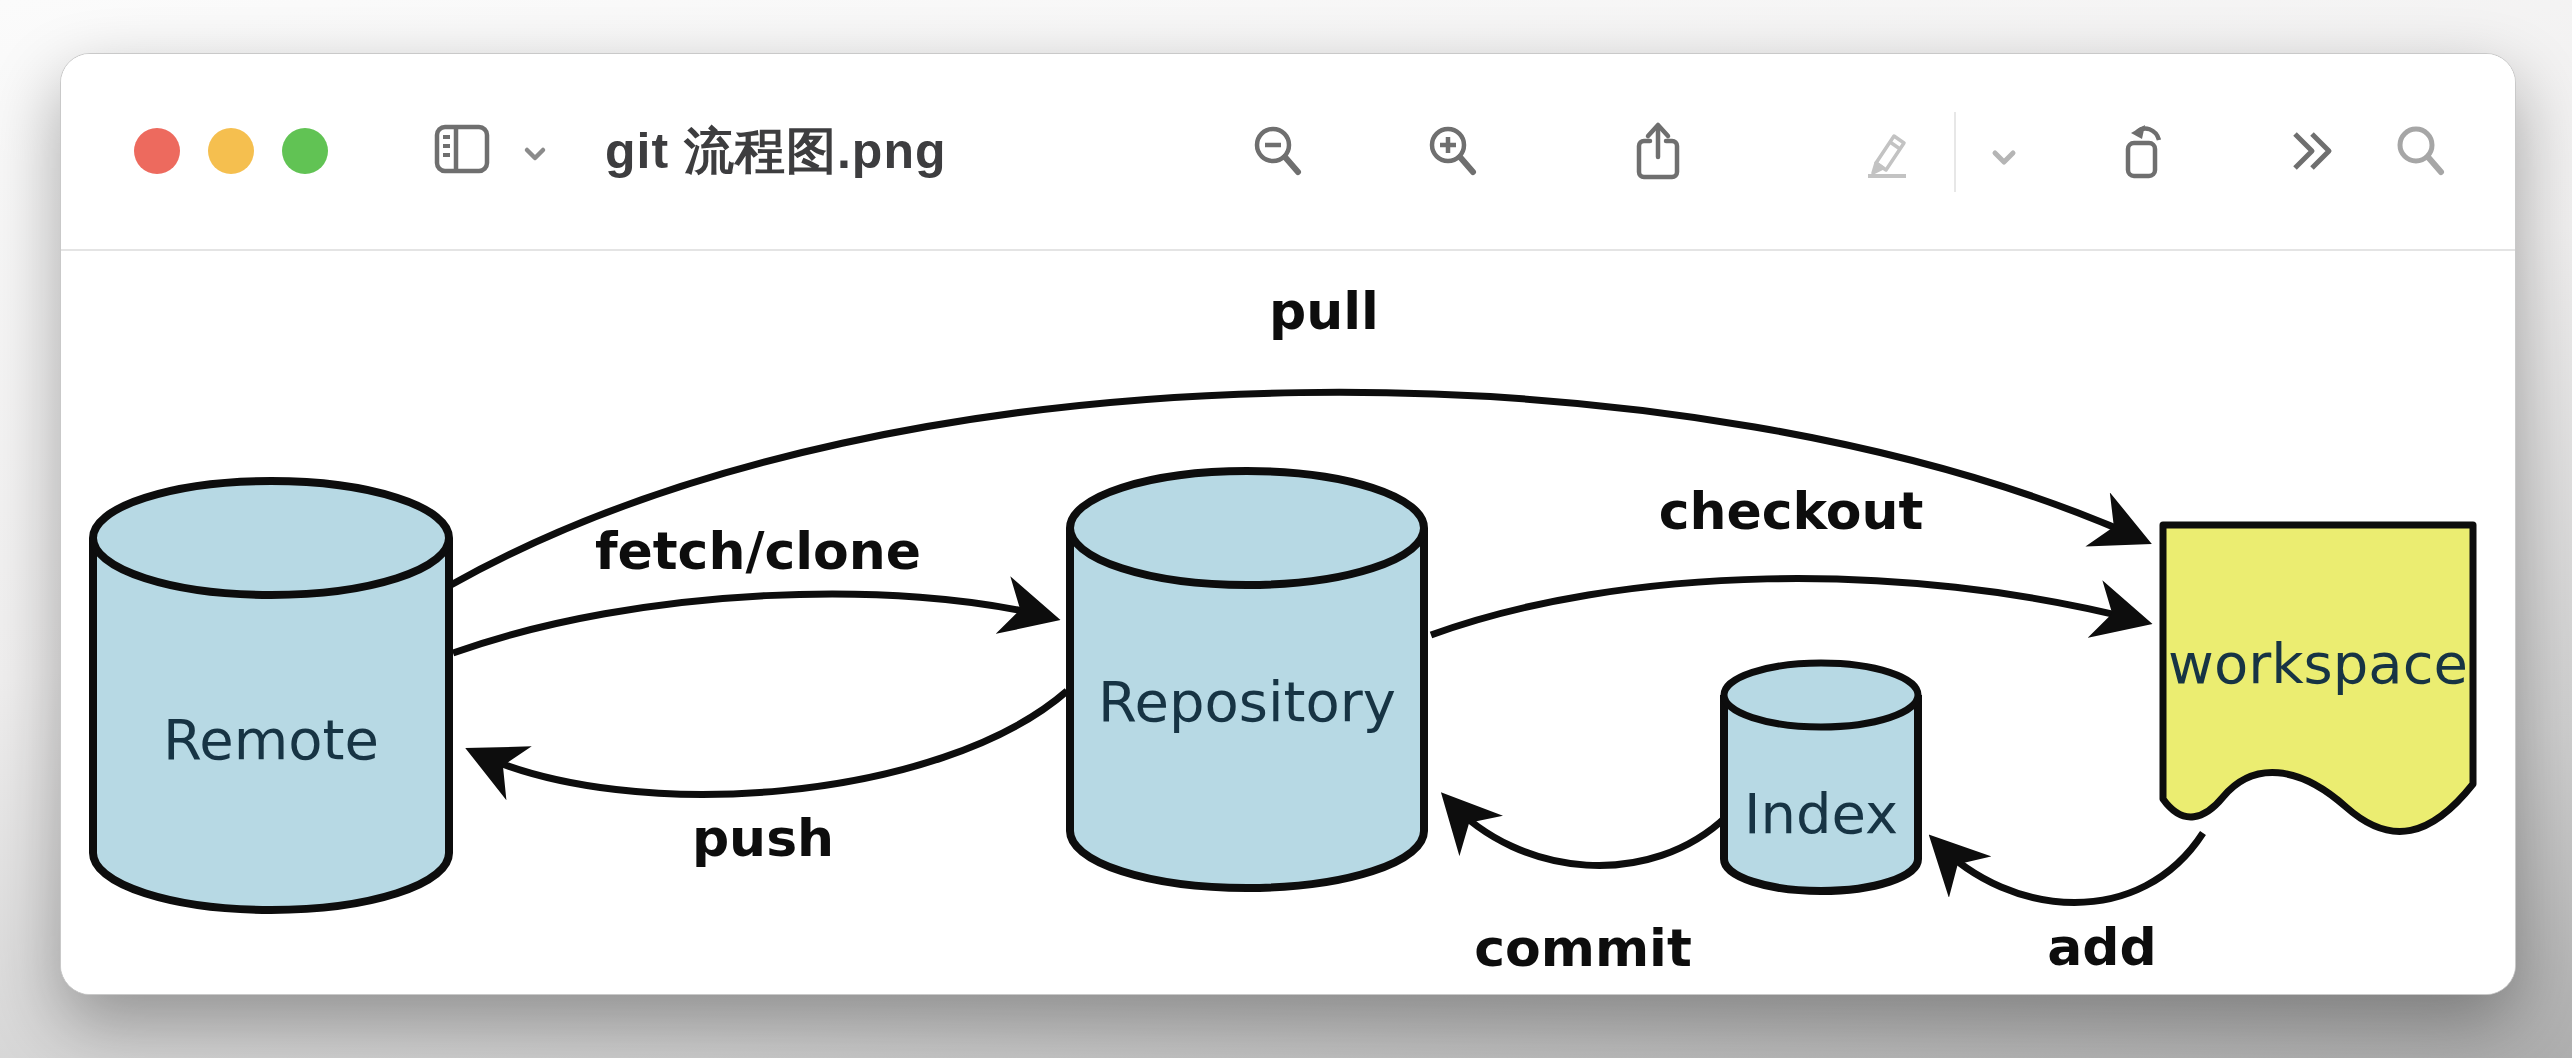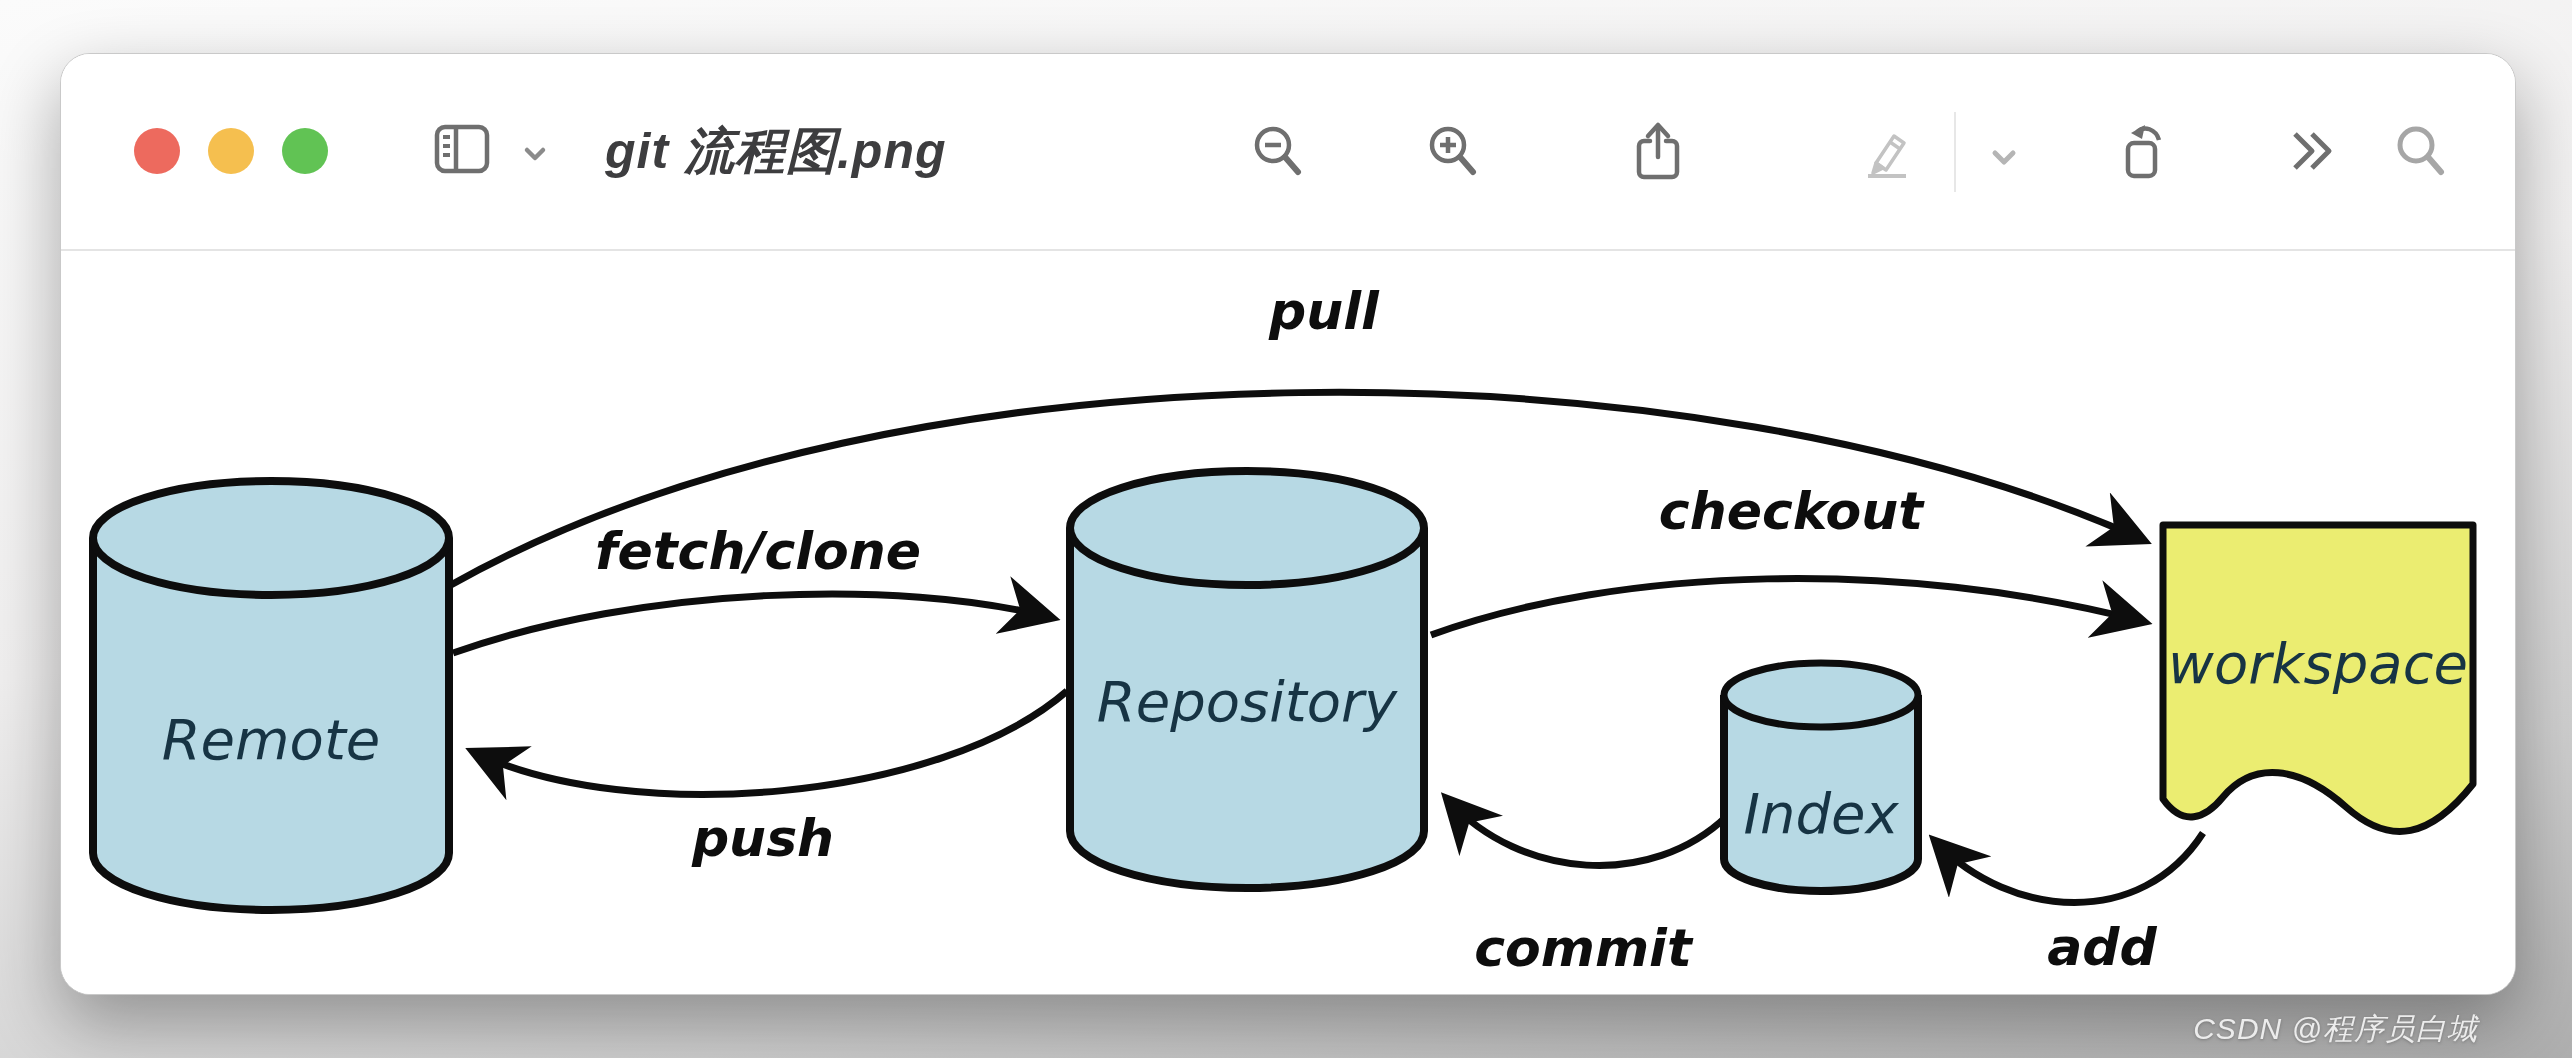--- a/index.html
+++ b/index.html
@@ -1,19 +1,19 @@
 <!DOCTYPE html>
 <html><head>
 <meta charset="utf-8">
 <style>
   html,body{margin:0;padding:0;width:2572px;height:1058px;overflow:hidden;
     font-family:"Liberation Sans",sans-serif;}
   .desktop{position:relative;width:2572px;height:1058px;
     background:linear-gradient(170deg,#fbfbfb 0%,#f0efef 45%,#cfcfcf 78%,#ararar 100%);
-    background:linear-gradient(170deg,#fbfbfb 0%,#f0efef 45%,#cfcfcf 78%,#aeaeae 100%);font-style:italic;}
+    background:linear-gradient(170deg,#fbfbfb 0%,#f0efef 45%,#cfcfcf 78%,#aeaeae 100%);}
   .window{position:absolute;left:60px;top:53px;width:2456px;height:942px;
     background:#fff;border-radius:30px;border:1px solid #c9c9c9;
     box-shadow:0 28px 70px rgba(0,0,0,.33);overflow:hidden;box-sizing:border-box;}
   .titlebar{position:relative;height:195px;background:#fff;border-bottom:2px solid #e4e4e4;}
   .tl{position:absolute;top:74px;width:46px;height:46px;border-radius:50%;}
   .tl.red{left:73px;background:#ed6a5e;}
   .tl.yellow{left:147px;background:#f5bf4f;}
   .tl.green{left:221px;background:#61c354;}
   .tbtn{position:absolute;top:65px;width:64px;height:64px;background:none;border:none;padding:0;}
   .tbtn svg{width:64px;height:64px;display:block;}
@@ -184,14 +184,13 @@
         <text class="edge-label" x="1323" y="328" text-anchor="middle">pull</text>
         <text class="edge-label" x="757" y="568" text-anchor="middle" font-size="50">fetch/clone</text>
         <text class="edge-label" x="762" y="855" text-anchor="middle">push</text>
         <text class="edge-label" x="1790" y="528" text-anchor="middle">checkout</text>
         <text class="edge-label" x="1582" y="965" text-anchor="middle">commit</text>
         <text class="edge-label" x="2101" y="964" text-anchor="middle">add</text>
       </svg>
     </div>
   </div>
 
-  <div class="watermark">CSDN @程序员白城</div>
 </div>
 
 </body></html>

